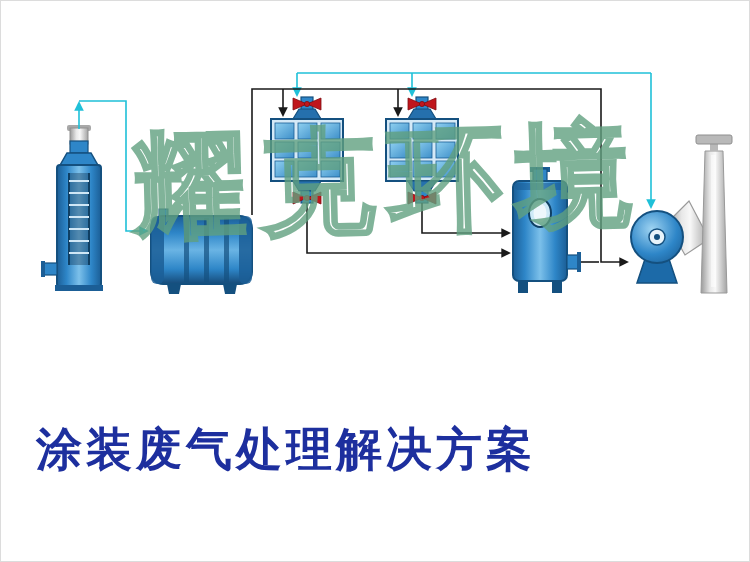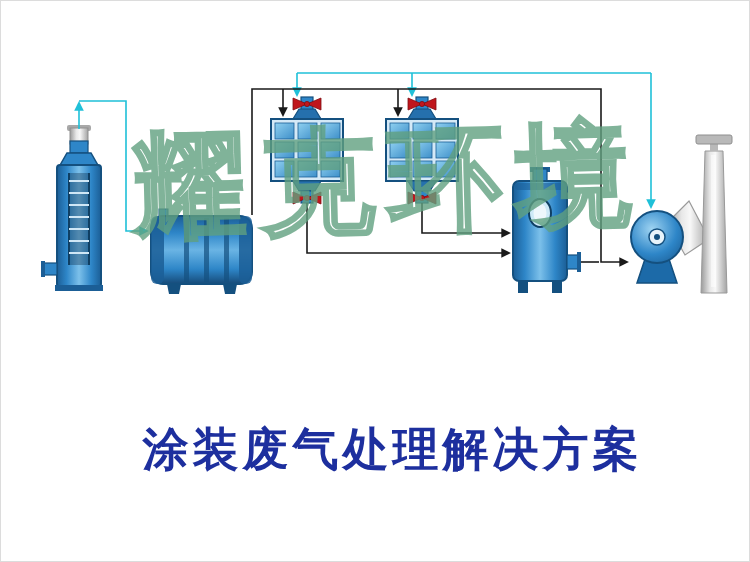--- a/index.html
+++ b/index.html
@@ -28,21 +28,21 @@
     -webkit-text-fill-color: transparent;
     -webkit-text-stroke: 3px rgba(96, 160, 128, 0.8);
     transform: rotate(-1.5deg);
     pointer-events: none;
   }
   .title {
     position: absolute;
     left: 0; right: 0;
     top: 418px;
     z-index: 2;
-    text-align: center;
+    text-align: left;
     font-family: Liberation Sans, sans-serif;
     font-size: 46px;
     font-weight: bold;
     letter-spacing: 4px;
     color: var(--title-blue, #1d2f9e);
     padding-left: 35px;
   }
   .pipeB { fill: none; stroke: var(--pipe-black, #1a1a1a); stroke-width: 1.6; }
   .pipeC { fill: none; stroke: var(--pipe-cyan, #1fc0d8); stroke-width: 1.6; }
   .valve { fill: var(--valve-red, #c0161c); stroke: #7d0d12; stroke-width: 0.8; }

